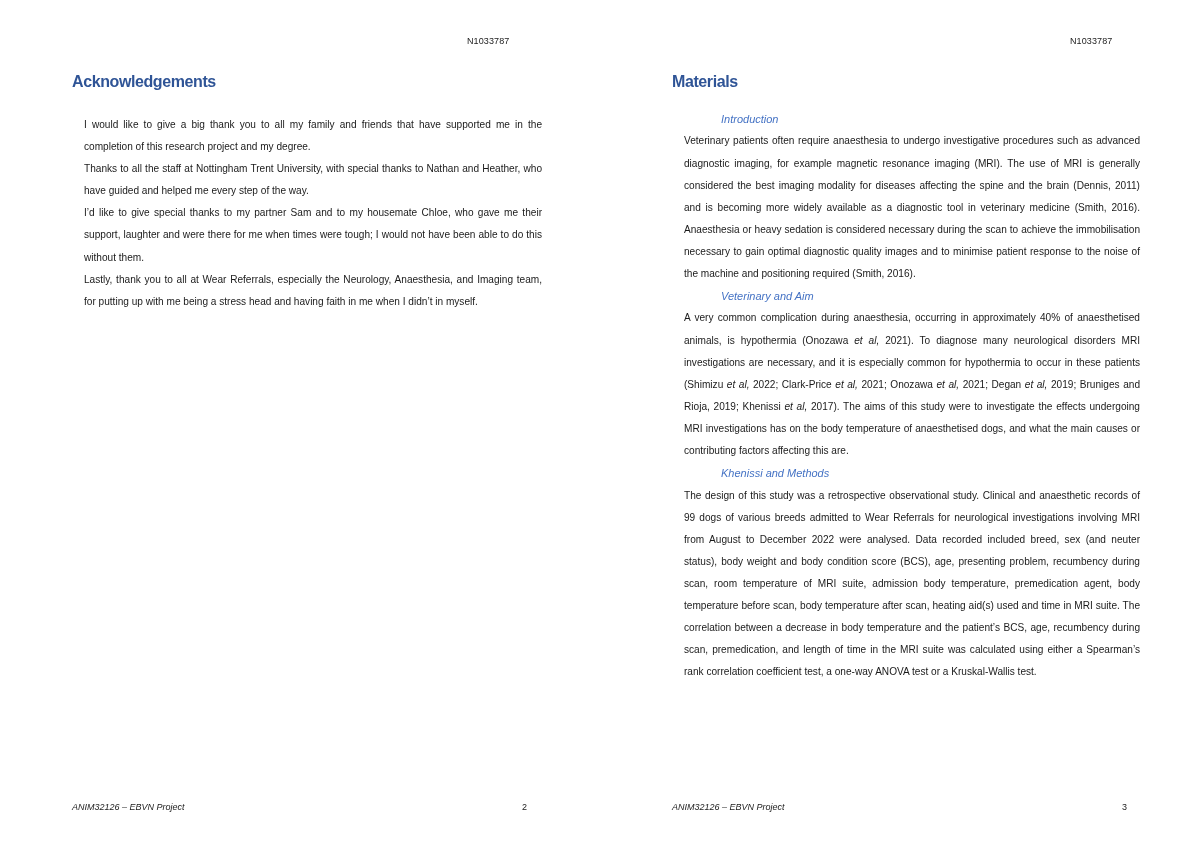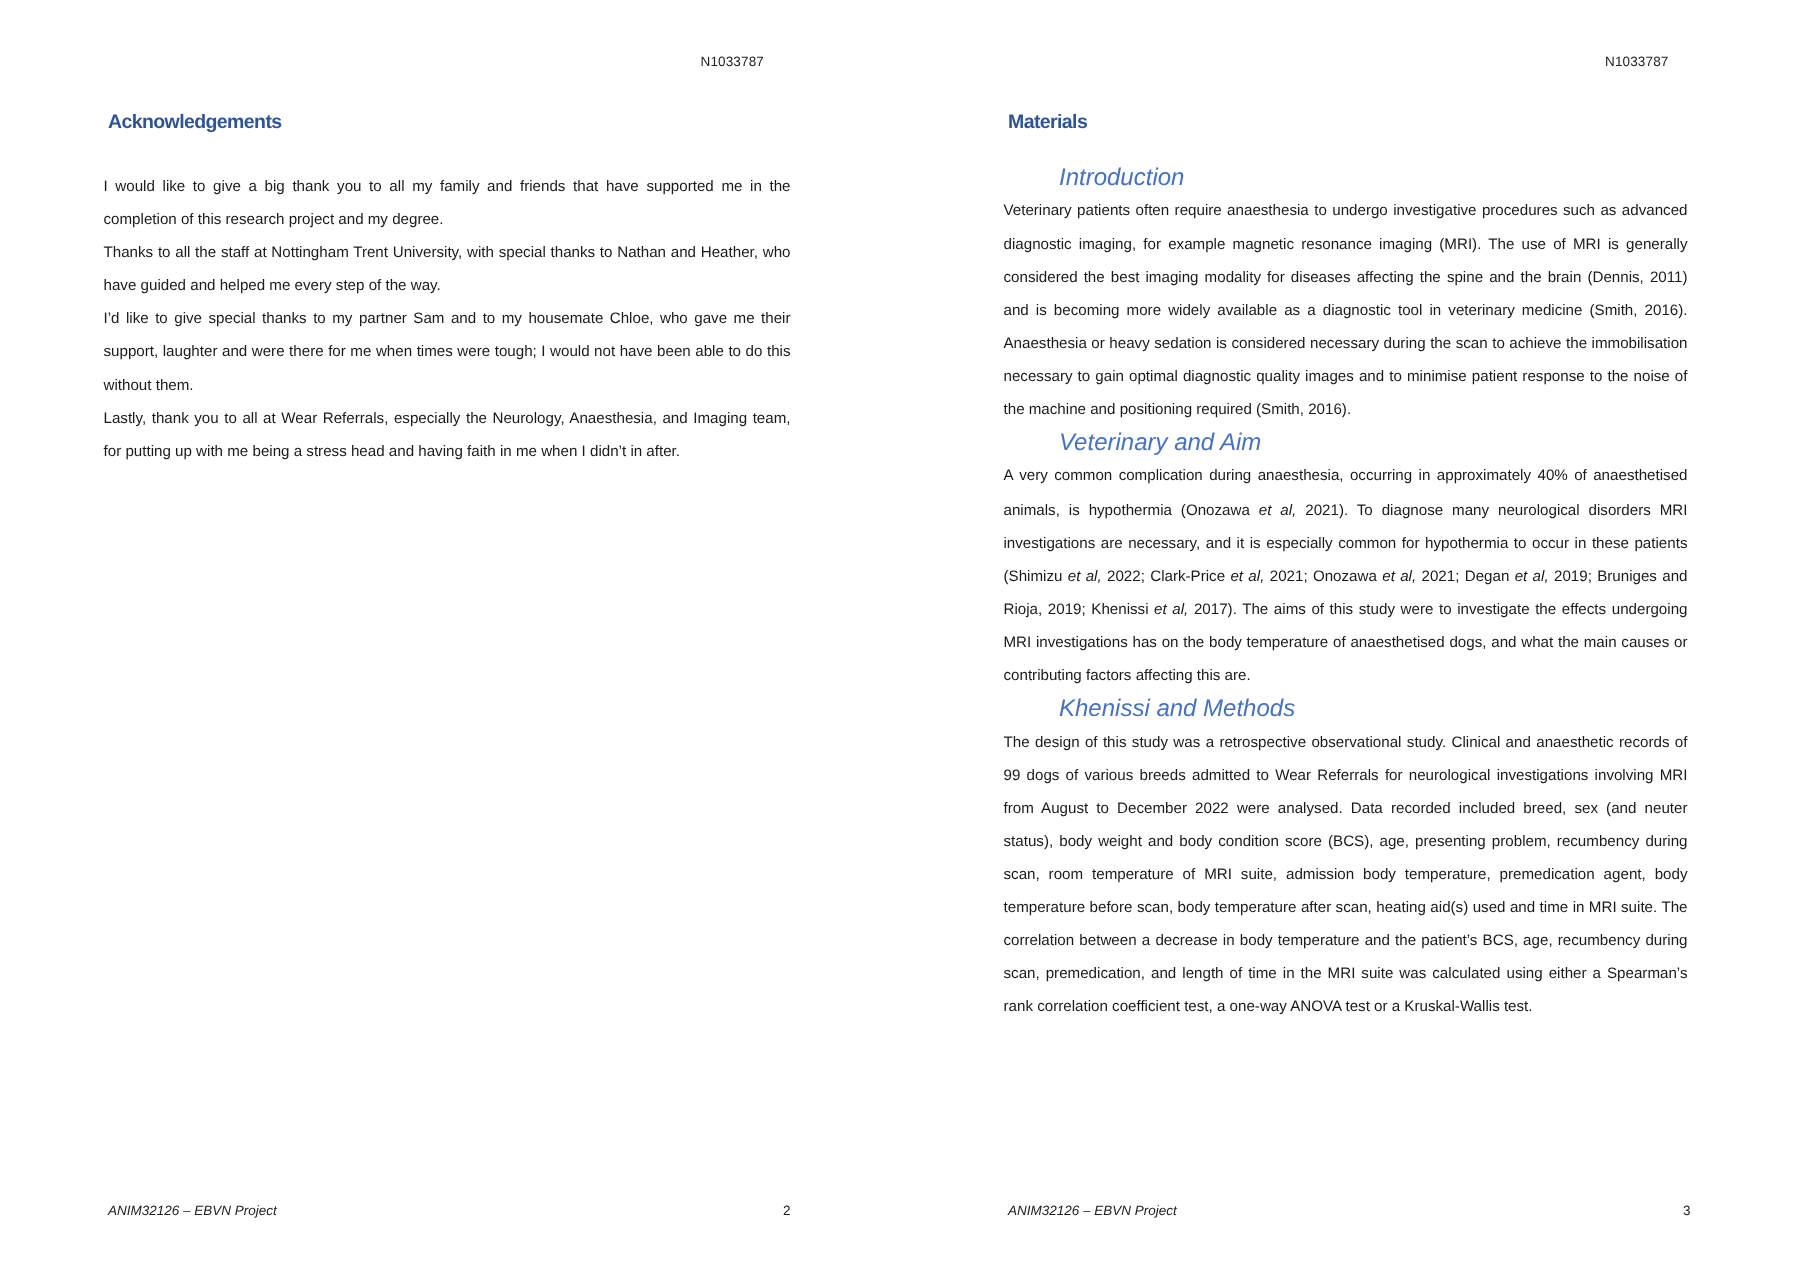--- a/index.html
+++ b/index.html
@@ -4,47 +4,47 @@
 <style>
   html, body { margin: 0; padding: 0; background: #ffffff; }
   body { width: 1200px; height: 849px; position: relative; overflow: hidden;
          font-family: "Liberation Sans", sans-serif; color: #1a1a1a; }
   .page { position: absolute; top: 0; width: 600px; height: 690px; background: #fff; }
   .page.left { left: 0; }
   .page.right { left: 600px; }
   .hdr { position: absolute; top: 36px; font-size: 9px; color: #222; letter-spacing: 0.1px; }
   .page.left .hdr { left: 467px; }
   .page.right .hdr { left: 470px; }
-  .title { position: absolute; top: 73px; font-size: 13px; font-weight: bold; color: #2f5496;
+  .title { position: absolute; top: 73px; font-size: 16px; font-weight: bold; color: #2f5496;
            letter-spacing: -0.4px; }
   .page.left .title { left: 72px; }
   .page.right .title { left: 72px; }
-  .body { position: absolute; left: 69px; width: 456px; font-size: 10.1px; line-height: 22.1px;
+  .body { position: absolute; left: 84px; width: 456px; font-size: 10.1px; line-height: 22.1px;
           text-align: justify; color: #1a1a1a; }
   .page.left .body { top: 114px; width: 458px; }
   .page.right .body { top: 108px; }
   .body p { margin: 0; }
-  .sub { font-style: italic; color: #4472c4; font-size: 16px; padding-left: 37px; line-height: 22.4px; margin: 0; }
+  .sub { font-style: italic; color: #4472c4; font-size: 11px; padding-left: 37px; line-height: 22.4px; margin: 0; }
   .ftr-left { position: absolute; top: 802px; left: 72px; font-size: 9px; color: #222; font-style: italic; }
   .ftr-num { position: absolute; top: 802px; font-size: 9px; color: #222; }
   .page.left .ftr-num { left: 522px; }
   .page.right .ftr-num { left: 522px; }
   em { }
 </style>
 </head>
 <body>
 
 <div class="page left">
   <div class="hdr">N1033787</div>
   <div class="title">Acknowledgements</div>
   <div class="body">
     <p>I would like to give a big thank you to all my family and friends that have supported me in the completion of this research project and my degree.</p>
     <p>Thanks to all the staff at Nottingham Trent University, with special thanks to Nathan and Heather, who have guided and helped me every step of the way.</p>
     <p>I’d like to give special thanks to my partner Sam and to my housemate Chloe, who gave me their support, laughter and were there for me when times were tough; I would not have been able to do this without them.</p>
-    <p>Lastly, thank you to all at Wear Referrals, especially the Neurology, Anaesthesia, and Imaging team, for putting up with me being a stress head and having faith in me when I didn’t in after.</p>
+    <p>Lastly, thank you to all at Wear Referrals, especially the Neurology, Anaesthesia, and Imaging team, for putting up with me being a stress head and having faith in me when I didn’t in myself.</p>
   </div>
   <div class="ftr-left">ANIM32126 – EBVN Project</div>
   <div class="ftr-num">2</div>
 </div>
 
 <div class="page right">
   <div class="hdr">N1033787</div>
   <div class="title">Materials</div>
   <div class="body">
     <p class="sub">Introduction</p>

